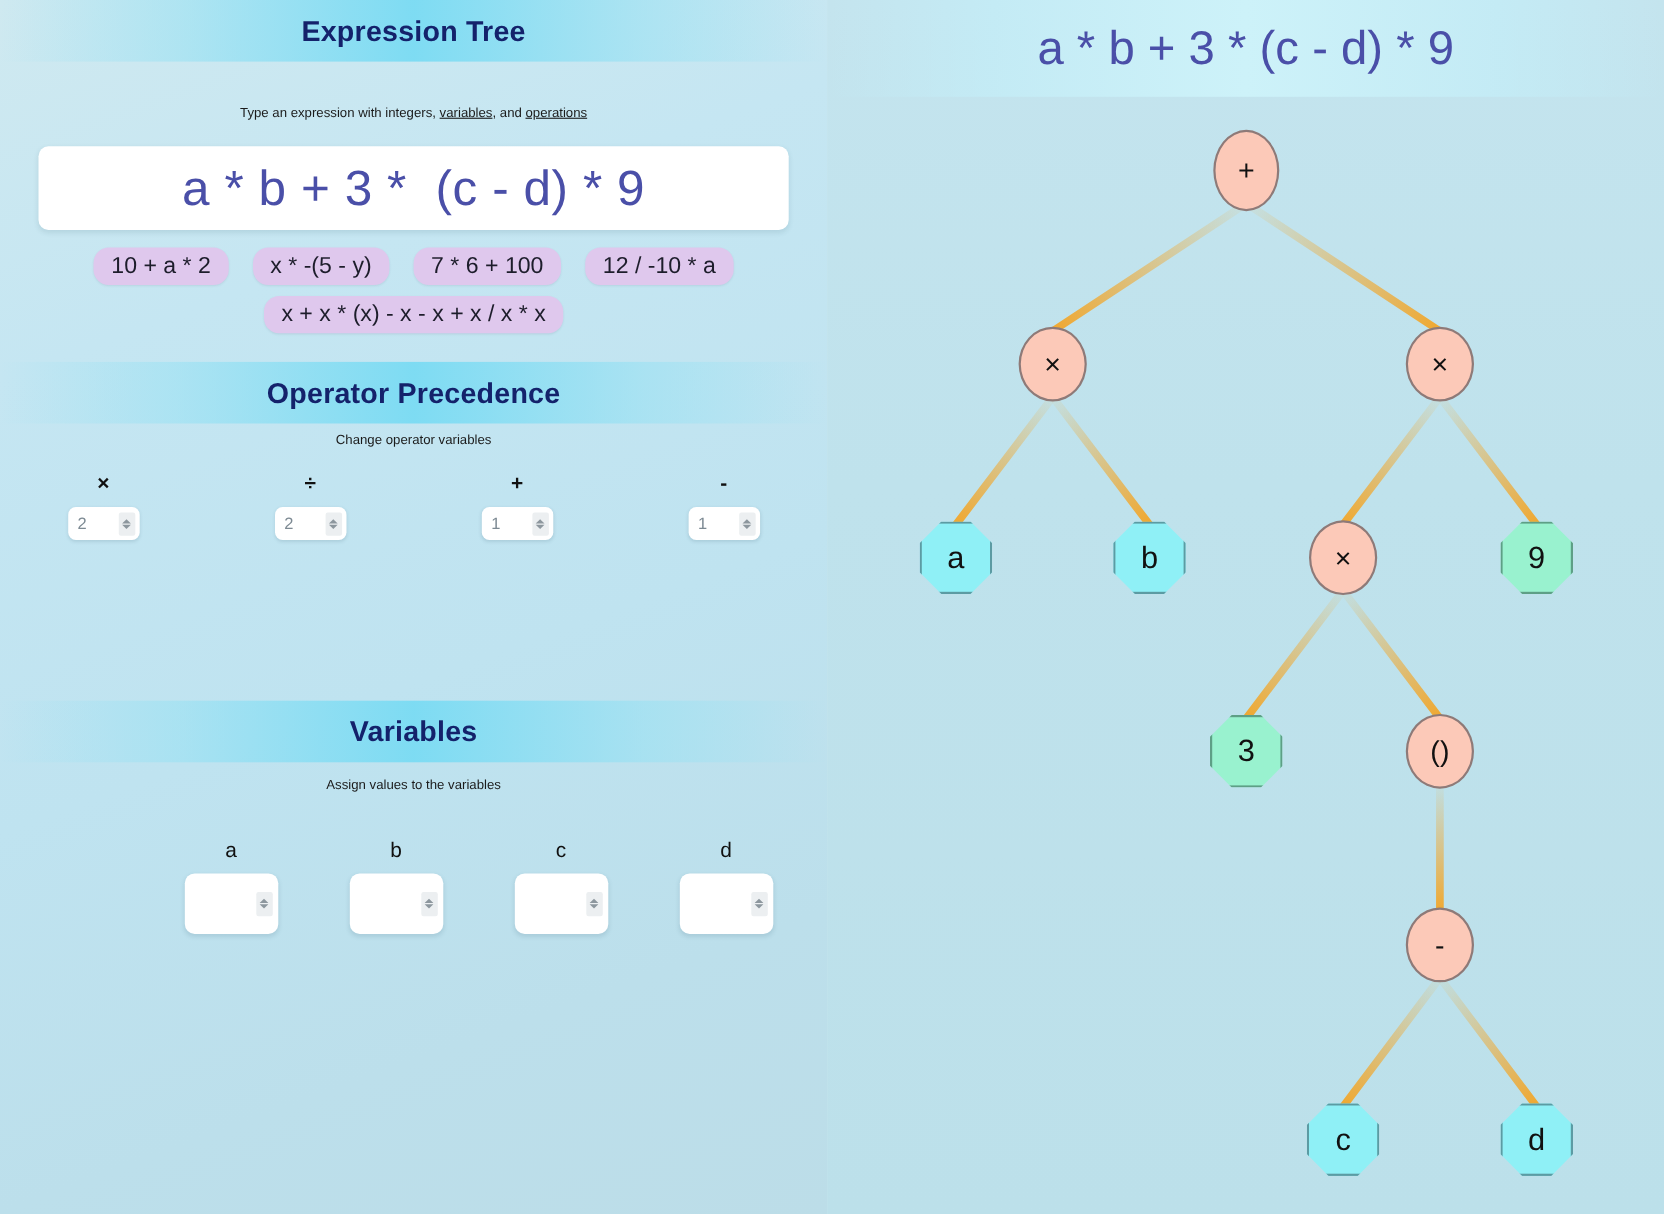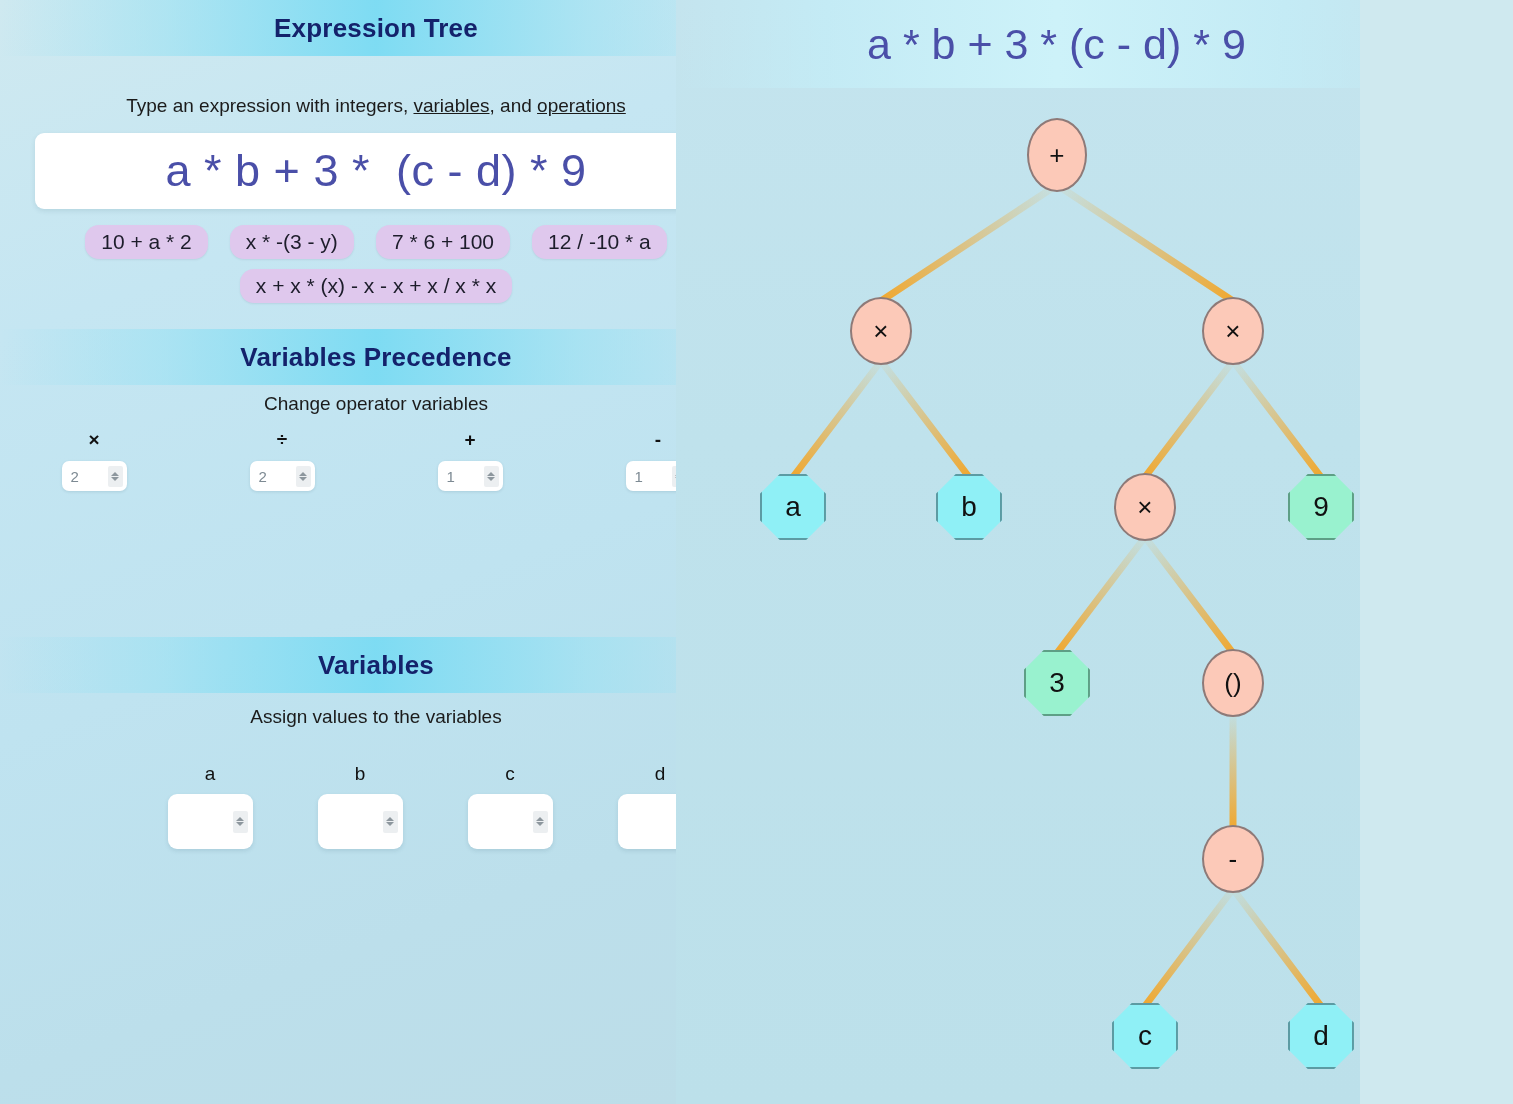--- a/index.html
+++ b/index.html
@@ -1,40 +1,40 @@
 <!DOCTYPE html>
 <html><head>
 <meta charset="utf-8">
 <style>
   html,body{margin:0;padding:0;}
   body{
     width:1513px;height:1104px;overflow:hidden;
     font-family:"Liberation Sans", sans-serif;
     background:#cfe9ef;
   }
-  #app{position:relative;width:1360px;height:1104px;display:flex;}
+  #app{position:relative;width:1513px;height:1104px;display:flex;}
 
   
   #left{
     position:relative;width:752px;height:1104px;
     background:linear-gradient(160deg,#cfe9f0 0%,#c5e6f2 25%,#bfe3f0 55%,#bcdfeb 80%,#bcdde8 100%);
     overflow:hidden;
   }
   .band{
     position:absolute;left:0;width:752px;height:56px;
     background:linear-gradient(90deg, rgba(170,228,240,0) 0%, rgba(150,225,243,.55) 22%,
                rgba(122,219,243,.95) 50%, rgba(150,225,243,.55) 78%, rgba(170,228,240,0) 100%);
   }
   .band h1{
     margin:0;line-height:56px;text-align:center;
     font-size:26px;font-weight:bold;color:#14226b;letter-spacing:.2px;
   }
   .hint{
     position:absolute;left:0;width:752px;text-align:center;
-    font-size:19px;color:#1b1b1b;
+    font-size:12px;color:#1b1b1b;
   }
   .hint u{text-decoration:underline;}
 
   #expr-input{
     position:absolute;left:35px;top:133px;width:682px;height:76px;
     background:#ffffff;border:none;border-radius:9px;
     box-shadow:0 2px 5px rgba(40,80,100,.12);
     display:flex;align-items:center;justify-content:center;
     font-size:45px;color:#4a4fa8;font-weight:normal;white-space:pre;
     letter-spacing:.5px;
@@ -124,28 +124,28 @@
     </div>
 
     <div class="hint" style="top:95px">
       <span>Type an expression with integers, </span><u>variables</u><span>, and </span><u>operations</u>
     </div>
 
     <div id="expr-input">a * b + 3 *  (c - d) * 9</div>
 
     <div class="chips" style="top:225px">
       <div class="chip">10 + a * 2</div>
-      <div class="chip">x * -(3 - y)</div>
+      <div class="chip">x * -(5 - y)</div>
       <div class="chip">7 * 6 + 100</div>
       <div class="chip">12 / -10 * a</div>
       <div class="chip">x + x * (x) - x - x + x / x * x</div>
     </div>
 
     <div class="band" style="top:329px">
-      <h1>Variables Precedence</h1>
+      <h1>Operator Precedence</h1>
     </div>
     <div class="hint" style="top:393px">Change operator variables</div>
 
     <div class="oprow" style="top:427px">
       <div class="opcell">
         <div class="opsym">×</div>
         <div class="spin">
           <span class="sval">2</span>
           <span class="sarrows">
               <span class="up"></span>

